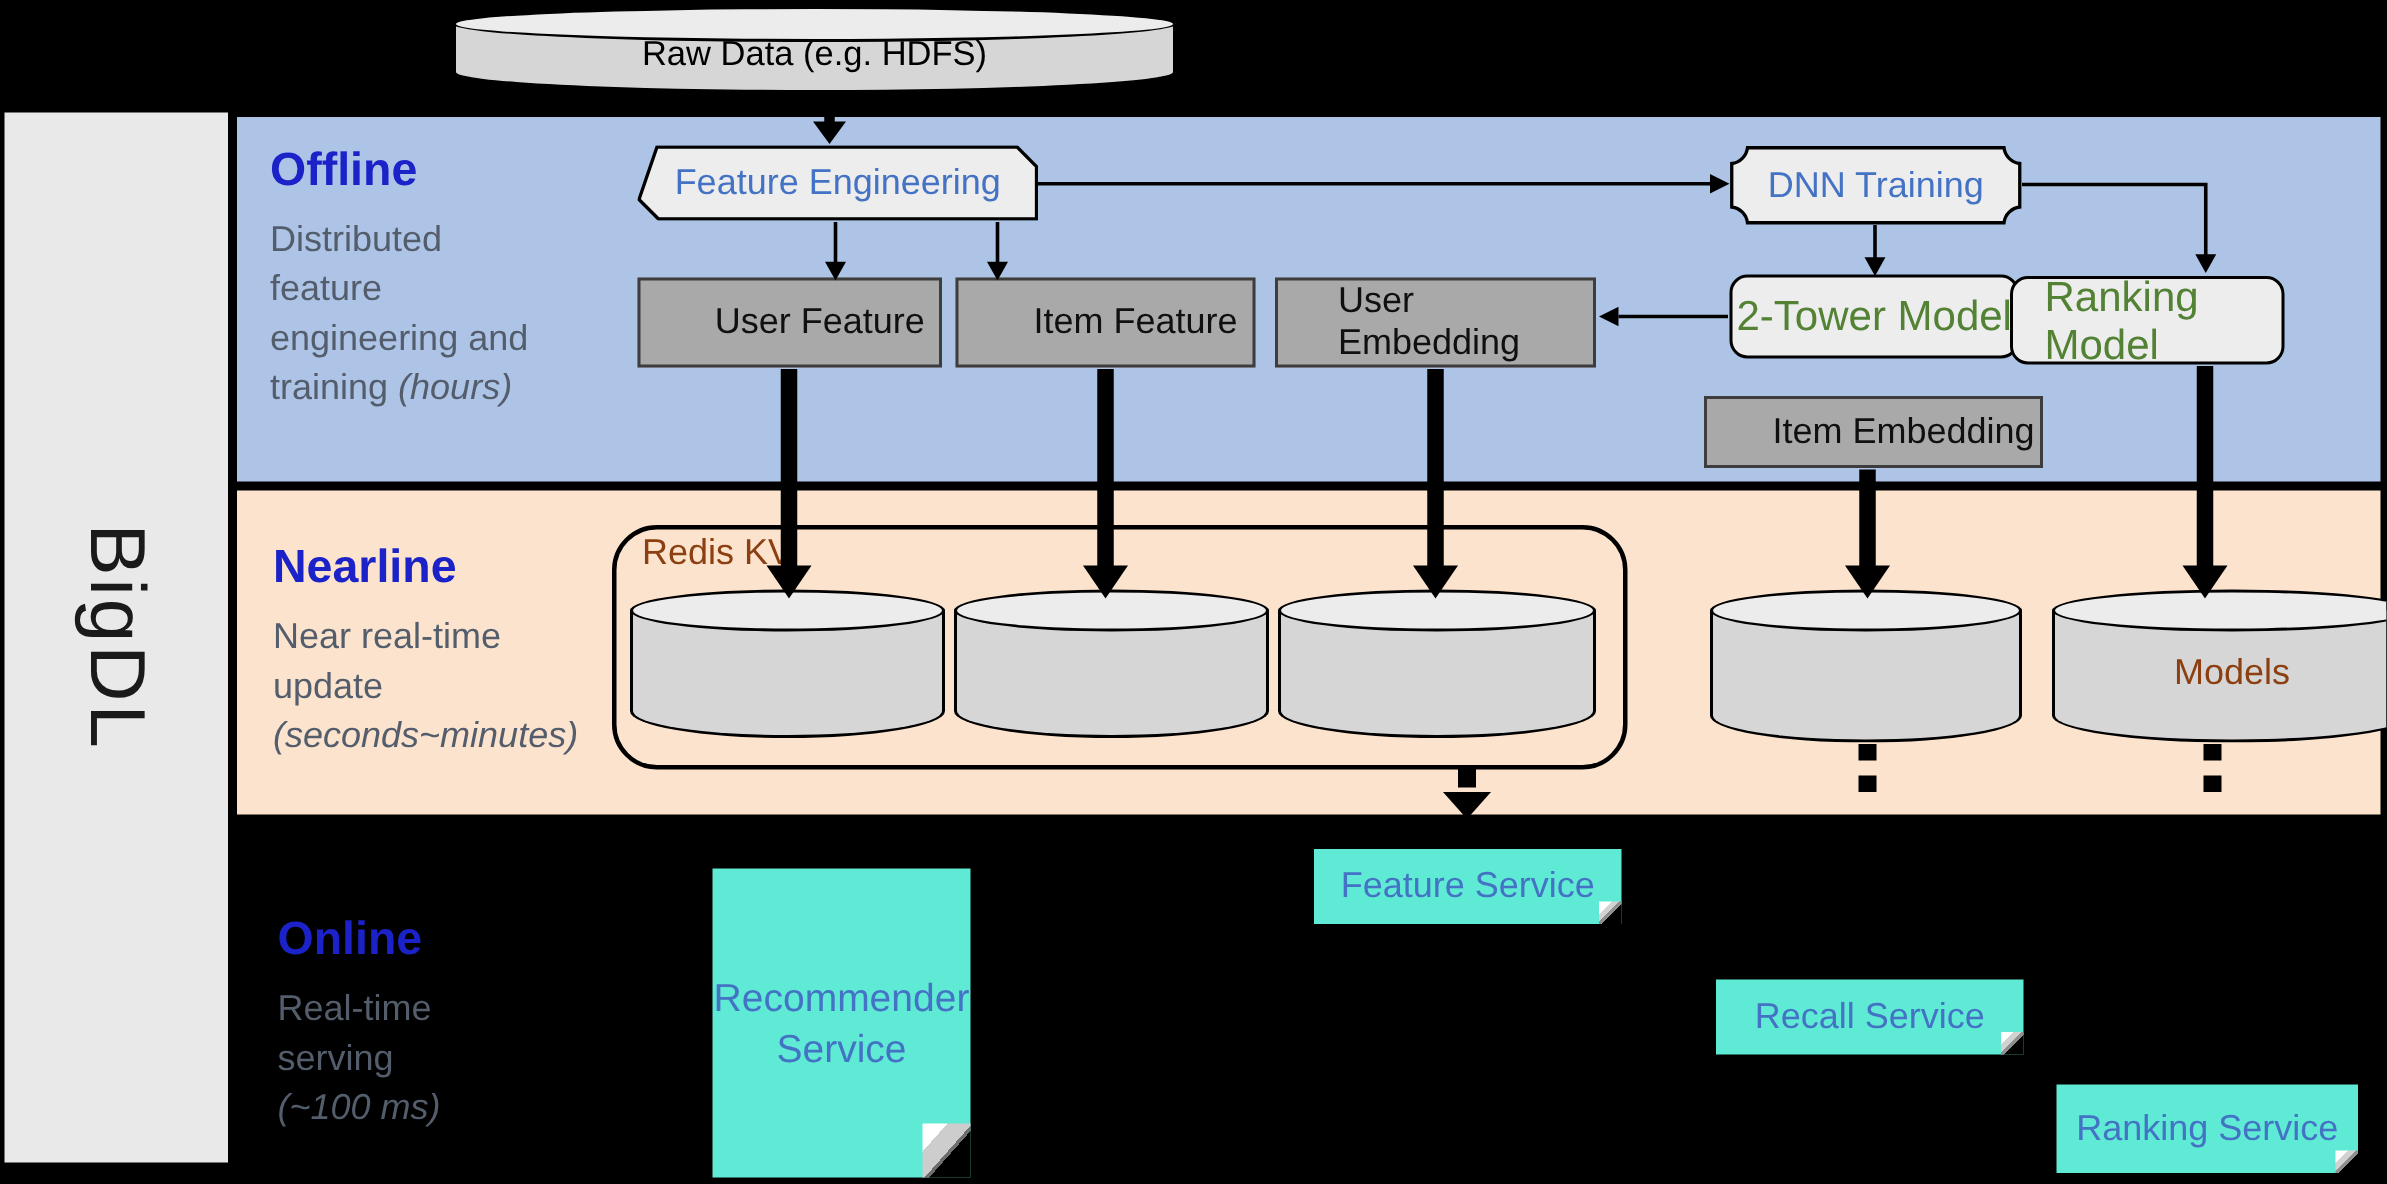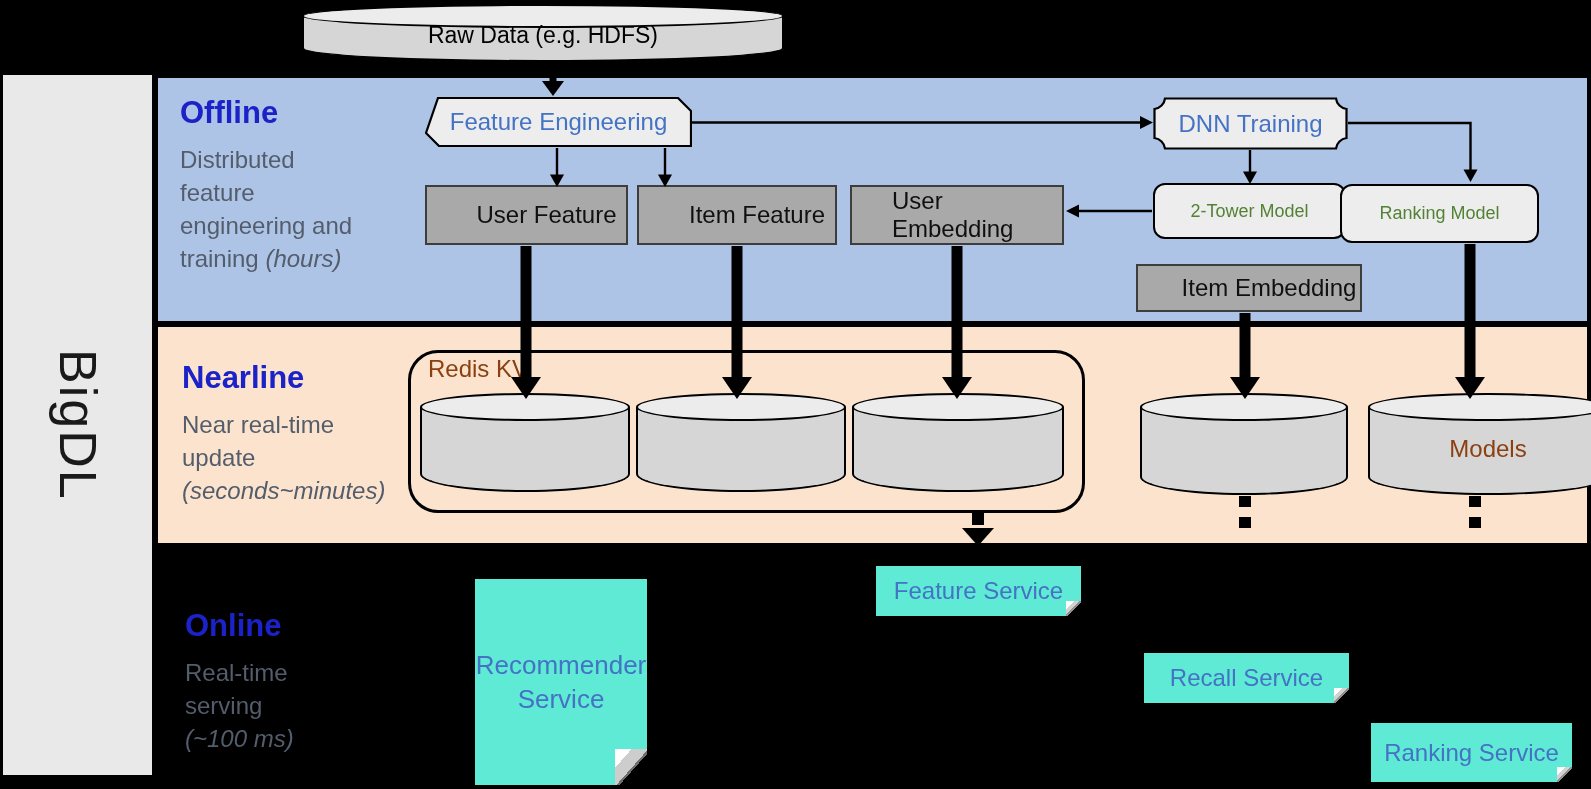--- a/index.html
+++ b/index.html
@@ -29,21 +29,21 @@
   .info-nearline { left:182px; top:360px; }
   .info-online   { left:185px; top:608px; }
   
   .node { position:absolute; display:flex; align-items:center; justify-content:center; box-sizing:border-box; z-index:10; }
   .node-gray {
     background:var(--node-gray); border:2.5px solid #3d3d3d;
     color:#101010; font-size:24px;padding-left:40px;
   }
   .node-round {
     background:var(--node-light); border:2.5px solid #000; border-radius:12px;
-    color:var(--green); font-size:18px;
+    color:var(--green); font-size:28px;
   }
   .shape-node svg { position:absolute; inset:0; }
   .shape-label { position:absolute; inset:0; display:flex; align-items:center; justify-content:center;
     color:var(--label-blue); font-size:24px; }
   
   .redis-box {
     position:absolute; left:408px; top:350px; width:677px; height:163px;
     border:3px solid #000; border-radius:30px; box-sizing:border-box; z-index:6;
   }
   .redis-label { position:absolute; left:17px; top:2px; font-size:24px; color:var(--brown); }
@@ -154,21 +154,21 @@
   <div class="node node-gray" style="left:637px; top:185px; width:200px; height:60px;">
     <span>Item Feature</span>
   </div>
   <div class="node node-gray" style="left:850px; top:185px; width:214px; height:60px;">
     <span>User Embedding</span>
   </div>
 
   <div class="node node-round" style="left:1153px; top:183px; width:193px; height:56px;">
     <span>2-Tower Model</span>
   </div>
-  <div class="node node-round" style="left:1340px; top:184px; width:199px; height:59px;">
+  <div class="node node-round" style="left:1340px; top:184px; width:183px; height:59px;padding-left:21px;">
     <span>Ranking Model</span>
   </div>
 
   <div class="node node-gray" style="left:1136px; top:264px; width:226px; height:48px;">
     <span>Item Embedding</span>
   </div>
 
   <div class="redis-box">
     <div class="redis-label">Redis KV</div>
   </div>

